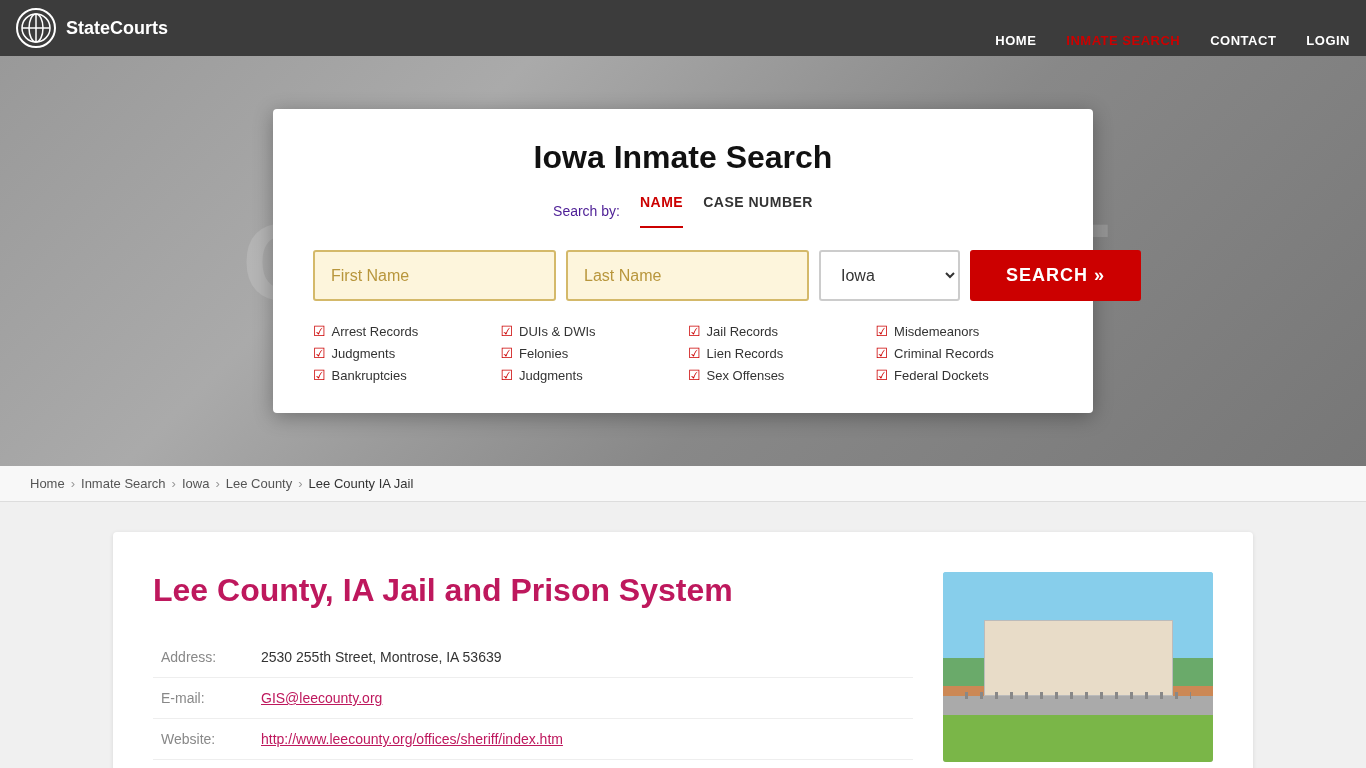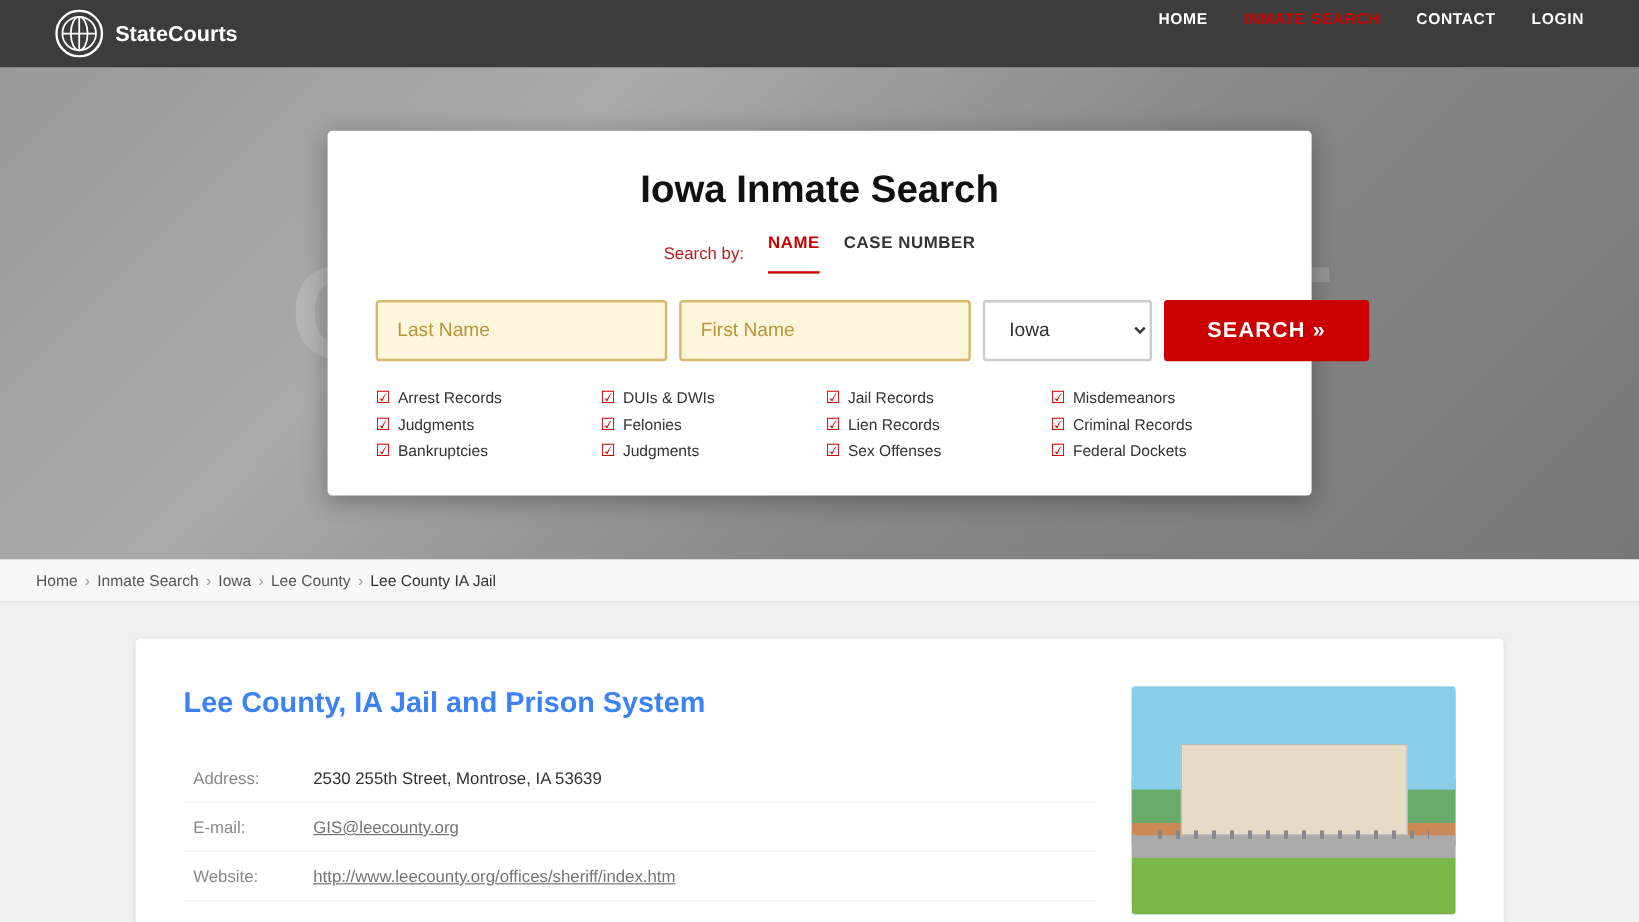--- a/index.html
+++ b/index.html
@@ -2,23 +2,23 @@
 <html><head>
   <meta charset="utf-8">
   <style>
     * { box-sizing: border-box; margin: 0; padding: 0; }
     body { font-family: Arial, sans-serif; background: #f0f0f0; min-height: 768px; }
 
     
     .header {
       background: rgba(0,0,0,0.75);
       display: flex;
-      align-items: flex-start;
+      align-items: flex-end;
       justify-content: space-between;
-      padding: 8px 46px;
+      padding: 8px 16px;
       position: relative;
       z-index: 10;
     }
     .logo-area {
       display: flex;
       align-items: center;
       gap: 10px;
     }
     .logo-icon {
       width: 40px;
@@ -94,21 +94,21 @@
       color: #111;
     }
     .search-by-row {
       display: flex;
       align-items: center;
       justify-content: center;
       gap: 20px;
       margin-bottom: 22px;
     }
     .search-by-label {
-      color: #b91c1c;
+      color: #4c1d95;
       font-size: 14px;
     }
     .search-tab {
       font-size: 14px;
       font-weight: bold;
       cursor: pointer;
       padding-bottom: 16px;
       letter-spacing: 0.5px;
     }
     .search-tab.active {
@@ -219,23 +219,23 @@
       border-radius: 4px;
       padding: 40px 40px;
       box-shadow: 0 1px 4px rgba(0,0,0,0.1);
       display: flex;
       gap: 30px;
     }
     .content-main {
       flex: 1;
     }
     .content-title {
-      font-size: 24px;
-      font-weight: bold;
-      color: #3b82f6;
+      font-size: 32px;
+      font-weight: bold;
+      color: #be185d;
       margin-bottom: 28px;
     }
     .info-table {
       width: 100%;
       border-collapse: collapse;
       margin-bottom: 20px;
     }
     .info-table tr {
       border-bottom: 1px solid #eee;
     }
@@ -245,21 +245,21 @@
     }
     .info-label {
       color: #888;
       width: 100px;
       font-weight: 500;
     }
     .info-value {
       color: #333;
     }
     .info-link {
-      color: #737373;
+      color: #be185d;
       text-decoration: underline;
       cursor: pointer;
     }
     .content-image {
       width: 270px;
       height: 190px;
       background: linear-gradient(180deg, #87ceeb 0%, #87ceeb 40%, #6aaa6a 40%, #6aaa6a 60%, #cc8855 60%, #cc8855 70%, #cccccc 70%);
       border-radius: 3px;
       flex-shrink: 0;
       overflow: hidden;
@@ -332,22 +332,22 @@
   <div class="search-card">
     <h1 class="search-card-title">Iowa Inmate Search</h1>
 
     <div class="search-by-row">
       <span class="search-by-label">Search by:</span>
       <span class="search-tab active">NAME</span>
       <span class="search-tab inactive">CASE NUMBER</span>
     </div>
 
     <div class="search-inputs-row">
+      <input class="search-input-field" type="text" placeholder="First Name" style="">
       <input class="search-input-field" type="text" placeholder="Last Name" style="">
-      <input class="search-input-field" type="text" placeholder="First Name" style="">
       <select class="state-select">
         <option>Iowa</option>
         <option>Alabama</option>
         <option>Alaska</option>
         <option>Arizona</option>
         <option>Arkansas</option>
         <option>California</option>
         <option>Colorado</option>
         <option>Connecticut</option>
         <option>Delaware</option>

